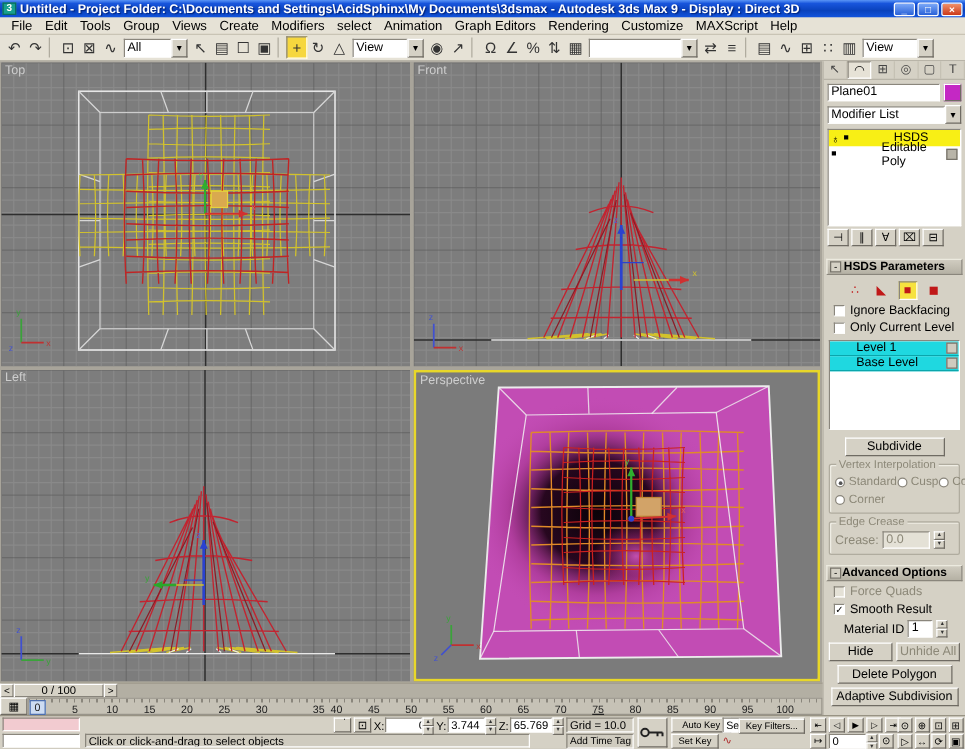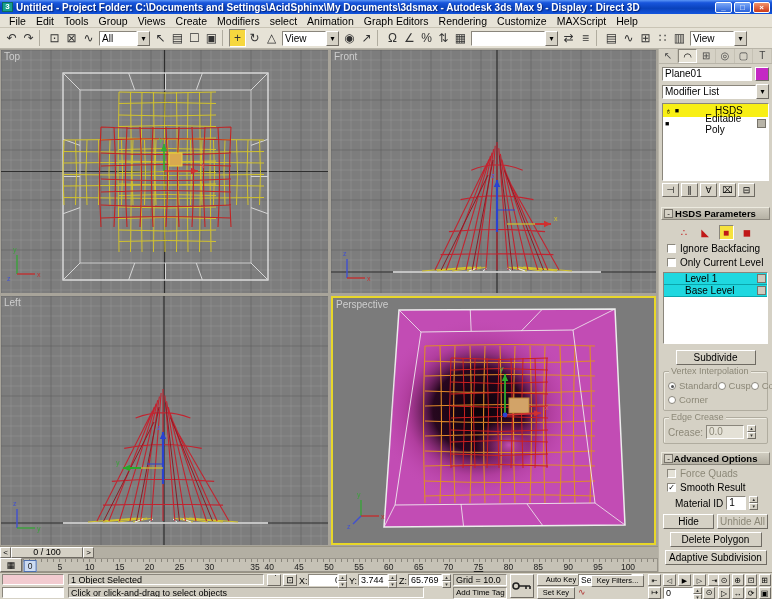--- a/index.html
+++ b/index.html
@@ -484,21 +484,20 @@
       <span class="tick-label" style="left: 545.2px;">90</span>
       <span class="tick-label" style="left: 575.1px;">95</span>
       <span class="tick-label" style="left: 605px;">100</span>
     </span>
 </div>
 
 <div id="statusbar">
   <span class="sb" style="left:2px;top:1px;width:62px;height:11px;background:#f2cbd0;border:1px solid;border-color:#8a867c #fff #fff #8a867c;"></span>
   <span class="sb sunkw2" style="left:2px;top:14px;width:62px;height:11px;"></span>
 
-  <span class="sb sunkg" style="left:68px;top:1px;width:196px;height:11px;">1 Object Selected</span>
   <span class="sb sunkg" style="left:68px;top:14px;width:356px;height:11px;">Click or click-and-drag to select objects</span>
 
   <span class="sb sbtn" style="left:267px;top:1px;width:14px;height:12px;"><span class="lock-shape"></span></span>
   <span class="sb sbtn" style="left:283px;top:1px;width:14px;height:12px;font-size:9px;line-height:11px;">⊡</span>
 
   <span class="sb" style="left:299px;top:3px;">X:</span>
   <span class="sb sunkw2" style="left:308px;top:1px;width:30px;height:12px;line-height:10px;padding-left:26px;">0.31</span>
   <span class="sb spin" style="left:338px;top:1px;height:12px;">
       <span>▴</span>
       <span>▾</span>

